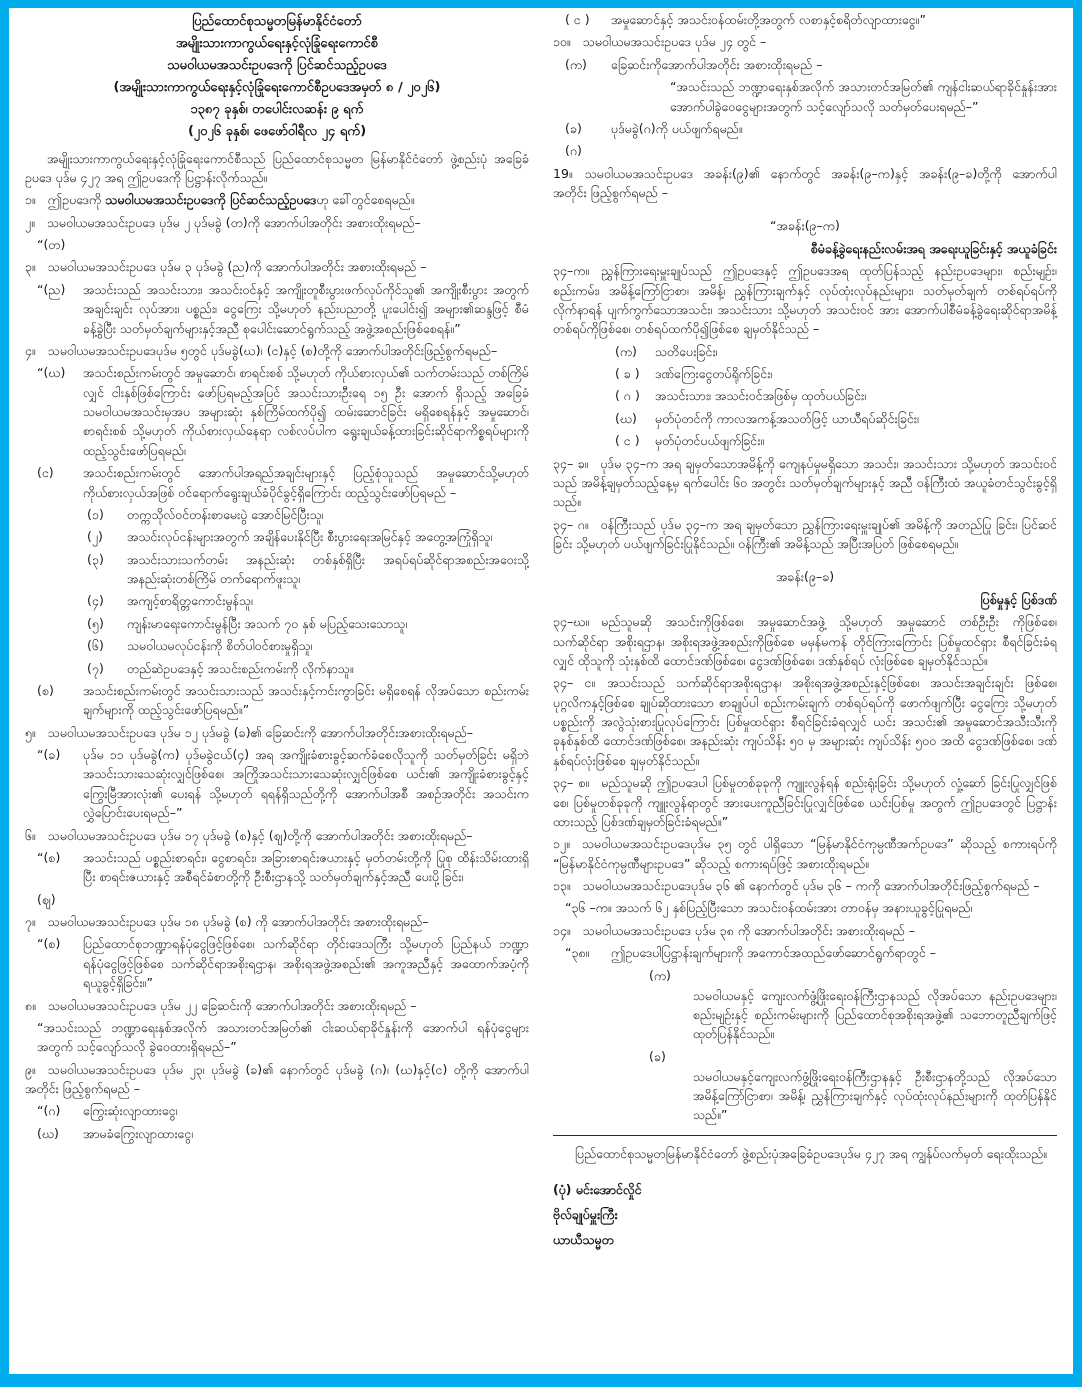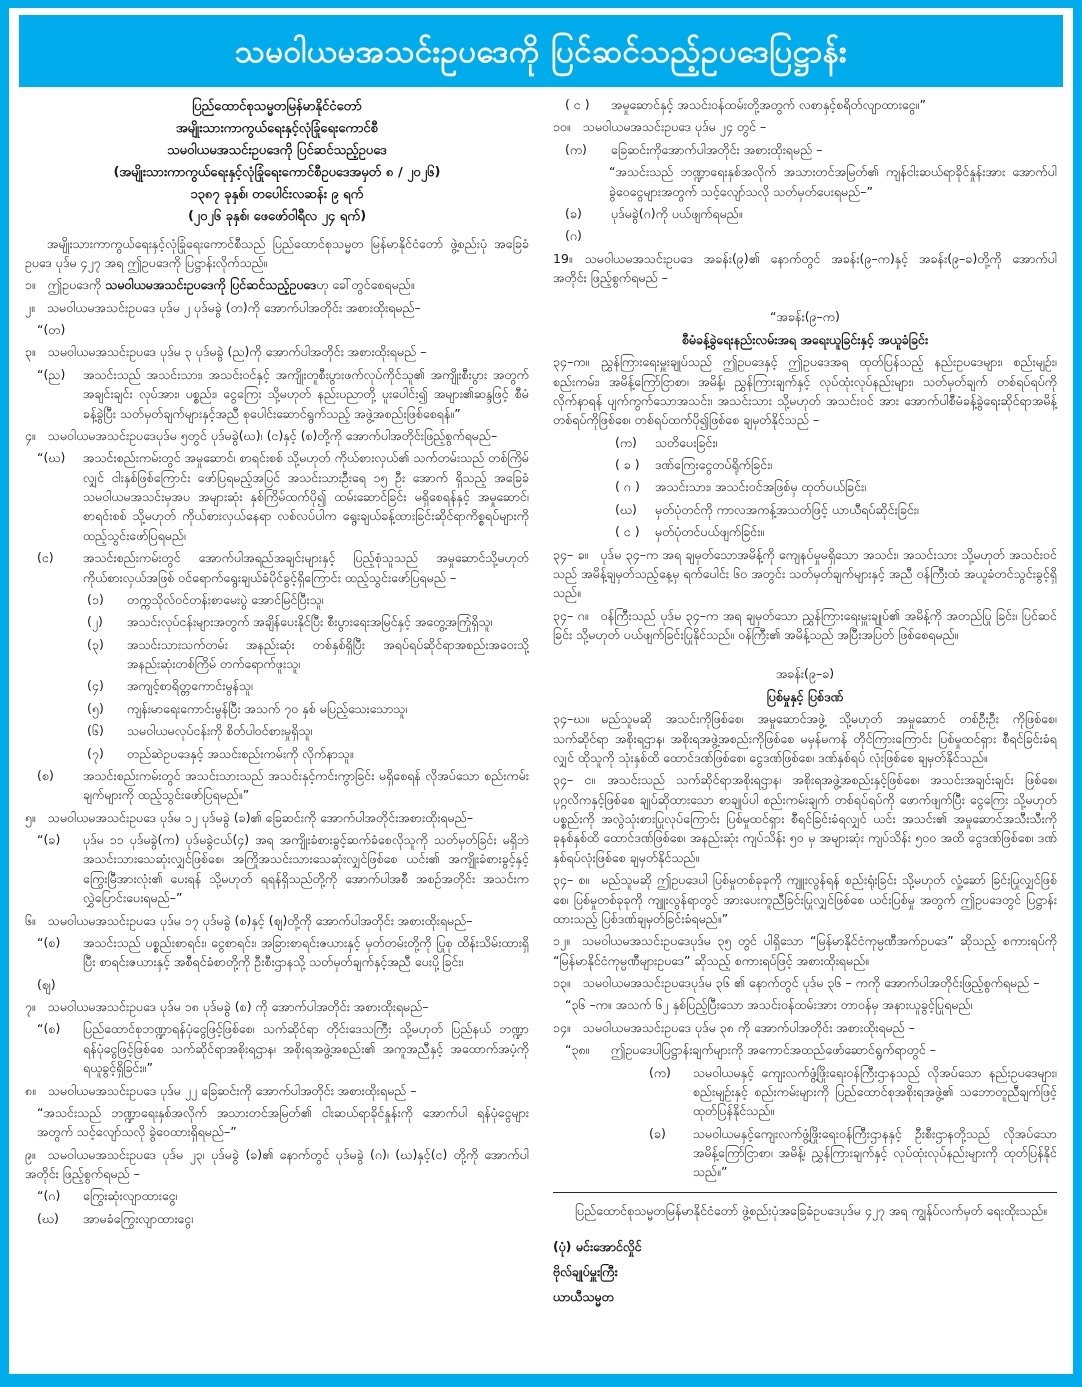--- a/index.html
+++ b/index.html
@@ -48,37 +48,34 @@
   .b-num{}
   .b-num .n{ padding-right:12px; }
   .b-item{ display:flex; }
   .b-item .lbl{ flex:0 0 46px; margin-left:12px; }
   .b-item .txt{ flex:1; text-align:justify; }
   .b-sub{ display:flex; }
   .b-sub .lbl{ flex:0 0 40px; margin-left:62px; }
   .b-sub .txt{ flex:1; text-align:justify; }
   .b-sub2{ display:flex; }
   .b-sub2 .lbl{ flex:0 0 44px; margin-left:96px; }
-  .b-sub2 .txt{ flex:1; text-align:justify; }
+  .b-sub2 .txt{ flex:1; text-align:justify;margin-top:20px; }
   .b-quote{ margin-left:12px; }
-  .b-quote2{ margin-left:56px; }
-  .b-center{ text-align:center; margin-top:20px; }
-  .b-centerb{ text-align:center; font-weight:bold; margin-bottom:3px; }
+  .b-quote2{ margin-left:117px; }
+  .b-center{ text-align:center; margin-top:14px; }
+  .b-centerb{ text-align:right; font-weight:bold; margin-bottom:3px; }
   .b-hr{ border:0; border-top:1.5px solid #2a2a2a; margin:10px 0 8px 0; }
   .b-close{ text-indent:22px; }
   .b-sig{ text-align:left; font-weight:bold; padding-right:34px; margin-top:14px; line-height:2.0; }
   .b-sig div{}
 </style>
 </head>
 <body>
 
 <div class="page" style="border-color: rgb(0, 172, 236);">
-  <div class="banner" style="background: rgb(0, 172, 236);">
-    <div class="banner-title" style="color: rgb(255, 255, 255);">သမဝါယမအသင်းဥပဒေကို ပြင်ဆင်သည့်ဥပဒေပြဋ္ဌာန်း</div>
-  </div>
   <div class="content">
     <div class="col" id="left-col">
       <div class="doc-header">
         <div>ပြည်ထောင်စုသမ္မတမြန်မာနိုင်ငံတော်</div>
         <div>အမျိုးသားကာကွယ်ရေးနှင့်လုံခြုံရေးကောင်စီ</div>
         <div>သမဝါယမအသင်းဥပဒေကို ပြင်ဆင်သည့်ဥပဒေ</div>
         <div>(အမျိုးသားကာကွယ်ရေးနှင့်လုံခြုံရေးကောင်စီဥပဒေအမှတ် ၈ / ၂၀၂၆)</div>
         <div>၁၃၈၇ ခုနှစ်၊ တပေါင်းလဆန်း ၉ ရက်</div>
         <div>(၂၀၂၆ ခုနှစ်၊ ဖေဖော်ဝါရီလ ၂၄ ရက်)</div>
       </div>

